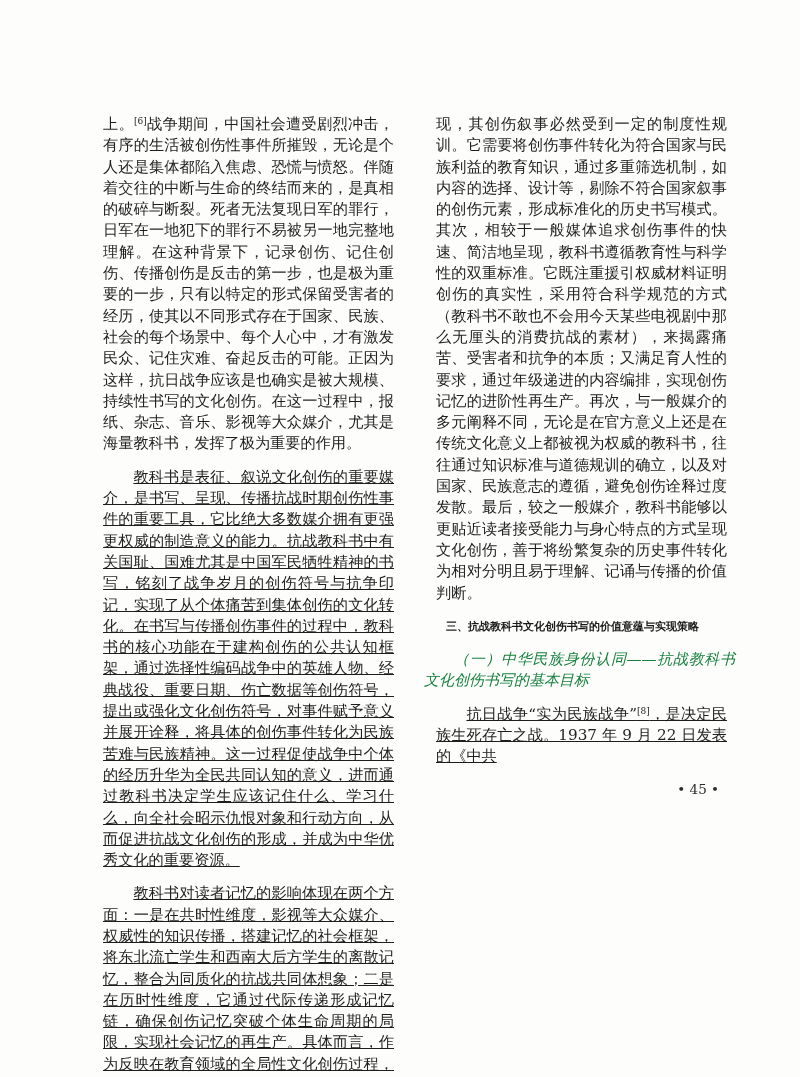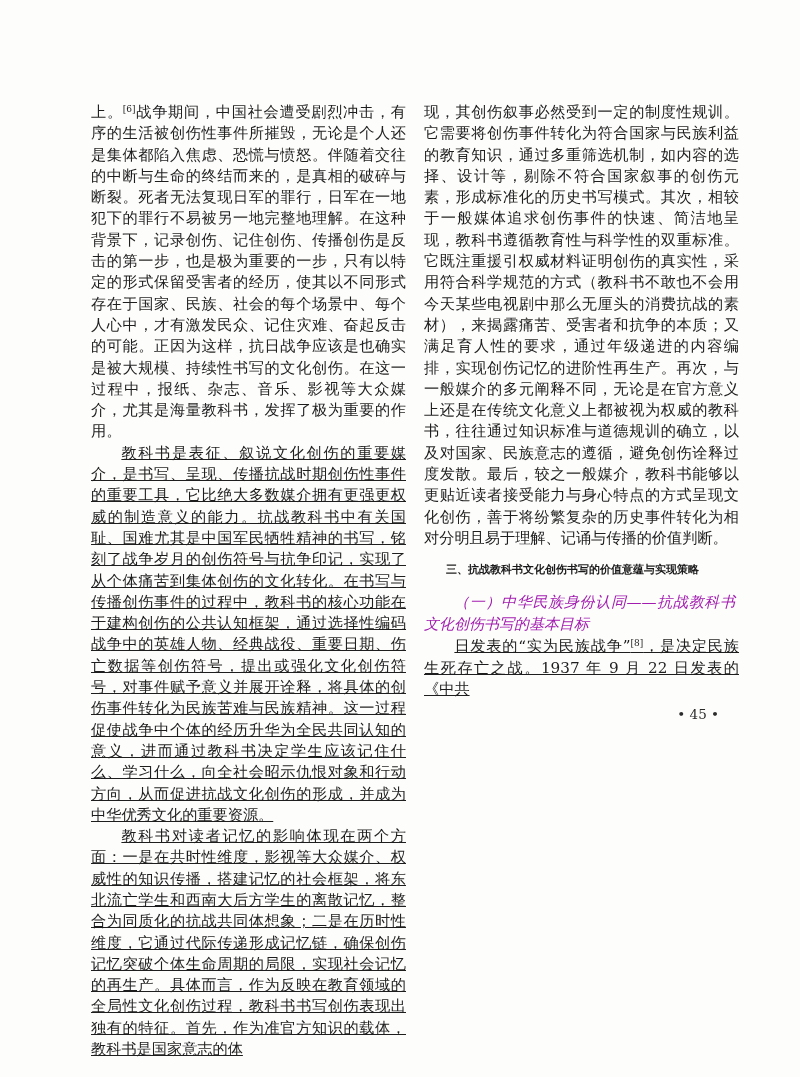--- a/index.html
+++ b/index.html
@@ -22,21 +22,21 @@
     top: 102px;
     width: 648px;
     display: flex;
     gap: 18px;
   }
   .column {
     width: 315px;
     flex: 0 0 315px;
   }
   p.body {
-    margin: 0;
+    margin: 12px;
     font-size: 15.2px;
     line-height: 21.3px;
     text-align: justify;
     color: #1e1e1e;
     letter-spacing: 0;
   }
   p.indent {
     text-indent: 2em;
     text-decoration: underline;
   }
@@ -59,21 +59,21 @@
   }
   h3.subsection-heading {
     margin: 2px 4px 1px 0;
     font-family: "DejaVu Serif", "Liberation Serif", serif;
     font-weight: 500;
     font-style: italic;
     font-size: 15px;
     line-height: 21.5px;
     text-indent: 2em;
     text-align: justify;
-    color: #a21caf;
+    color: #15803d;
   }
   .page-number {
     margin-top: 5px;
     padding-right: 20px;
     text-align: right;
     font-size: 13.5px;
     line-height: 18px;
     color: #2b2b2b;
     font-family: "DejaVu Serif", "Liberation Serif", serif;
   }
@@ -87,18 +87,18 @@
     <div class="column">
       <p class="body"><span>上。</span><sup class="fnref">[6]</sup><span>战争期间，中国社会遭受剧烈冲击，有序的生活被创伤性事件所摧毁，无论是个人还是集体都陷入焦虑、恐慌与愤怒。伴随着交往的中断与生命的终结而来的，是真相的破碎与断裂。死者无法复现日军的罪行，日军在一地犯下的罪行不易被另一地完整地理解。在这种背景下，记录创伤、记住创伤、传播创伤是反击的第一步，也是极为重要的一步，只有以特定的形式保留受害者的经历，使其以不同形式存在于国家、民族、社会的每个场景中、每个人心中，才有激发民众、记住灾难、奋起反击的可能。正因为这样，抗日战争应该是也确实是被大规模、持续性书写的文化创伤。在这一过程中，报纸、杂志、音乐、影视等大众媒介，尤其是海量教科书，发挥了极为重要的作用。</span></p>
       <p class="body indent">教科书是表征、叙说文化创伤的重要媒介，是书写、呈现、传播抗战时期创伤性事件的重要工具，它比绝大多数媒介拥有更强更权威的制造意义的能力。抗战教科书中有关国耻、国难尤其是中国军民牺牲精神的书写，铭刻了战争岁月的创伤符号与抗争印记，实现了从个体痛苦到集体创伤的文化转化。在书写与传播创伤事件的过程中，教科书的核心功能在于建构创伤的公共认知框架，通过选择性编码战争中的英雄人物、经典战役、重要日期、伤亡数据等创伤符号，提出或强化文化创伤符号，对事件赋予意义并展开诠释，将具体的创伤事件转化为民族苦难与民族精神。这一过程促使战争中个体的经历升华为全民共同认知的意义，进而通过教科书决定学生应该记住什么、学习什么，向全社会昭示仇恨对象和行动方向，从而促进抗战文化创伤的形成，并成为中华优秀文化的重要资源。</p>
       <p class="body indent">教科书对读者记忆的影响体现在两个方面：一是在共时性维度，影视等大众媒介、权威性的知识传播，搭建记忆的社会框架，将东北流亡学生和西南大后方学生的离散记忆，整合为同质化的抗战共同体想象；二是在历时性维度，它通过代际传递形成记忆链，确保创伤记忆突破个体生命周期的局限，实现社会记忆的再生产。具体而言，作为反映在教育领域的全局性文化创伤过程，教科书书写创伤表现出独有的特征。首先，作为准官方知识的载体，教科书是国家意志的体</p>
     </div>
 
     <div class="column">
       <p class="body">现，其创伤叙事必然受到一定的制度性规训。它需要将创伤事件转化为符合国家与民族利益的教育知识，通过多重筛选机制，如内容的选择、设计等，剔除不符合国家叙事的创伤元素，形成标准化的历史书写模式。其次，相较于一般媒体追求创伤事件的快速、简洁地呈现，教科书遵循教育性与科学性的双重标准。它既注重援引权威材料证明创伤的真实性，采用符合科学规范的方式（教科书不敢也不会用今天某些电视剧中那么无厘头的消费抗战的素材），来揭露痛苦、受害者和抗争的本质；又满足育人性的要求，通过年级递进的内容编排，实现创伤记忆的进阶性再生产。再次，与一般媒介的多元阐释不同，无论是在官方意义上还是在传统文化意义上都被视为权威的教科书，往往通过知识标准与道德规训的确立，以及对国家、民族意志的遵循，避免创伤诠释过度发散。最后，较之一般媒介，教科书能够以更贴近读者接受能力与身心特点的方式呈现文化创伤，善于将纷繁复杂的历史事件转化为相对分明且易于理解、记诵与传播的价值判断。</p>
       <h2 class="section-heading">三、抗战教科书文化创伤书写的价值意蕴与实现策略</h2>
       <h3 class="subsection-heading">（一）中华民族身份认同——抗战教科书文化创伤书写的基本目标</h3>
-      <p class="body indent"><span>日发表的“实为民族战争”</span><sup class="fnref">[8]</sup><span>，是决定民族生死存亡之战。1937 年 9 月 22 日发表的《中共</span></p>
+      <p class="body indent"><span>抗日战争“实为民族战争”</span><sup class="fnref">[8]</sup><span>，是决定民族生死存亡之战。1937 年 9 月 22 日发表的《中共</span></p>
       <div class="page-number"><span>• 45 •</span></div>
     </div>
 
   </div>
 </div>
 
 </body></html>

